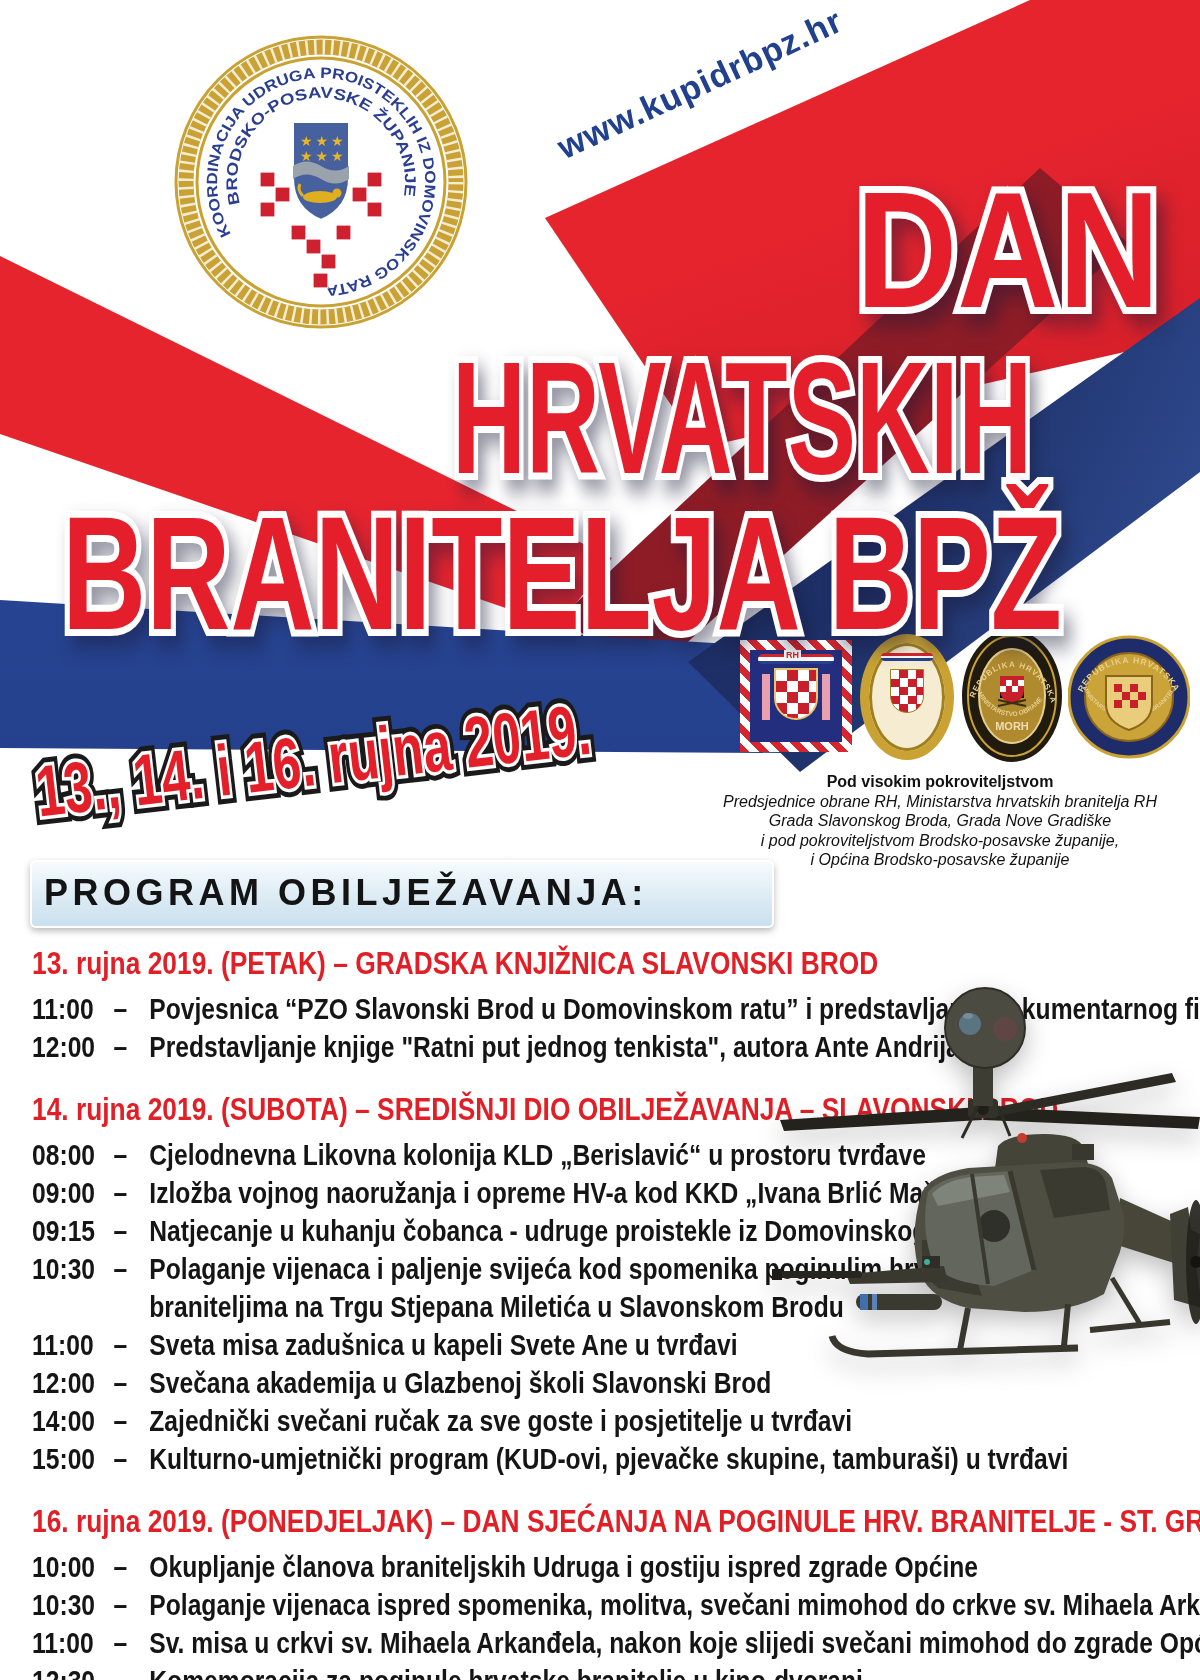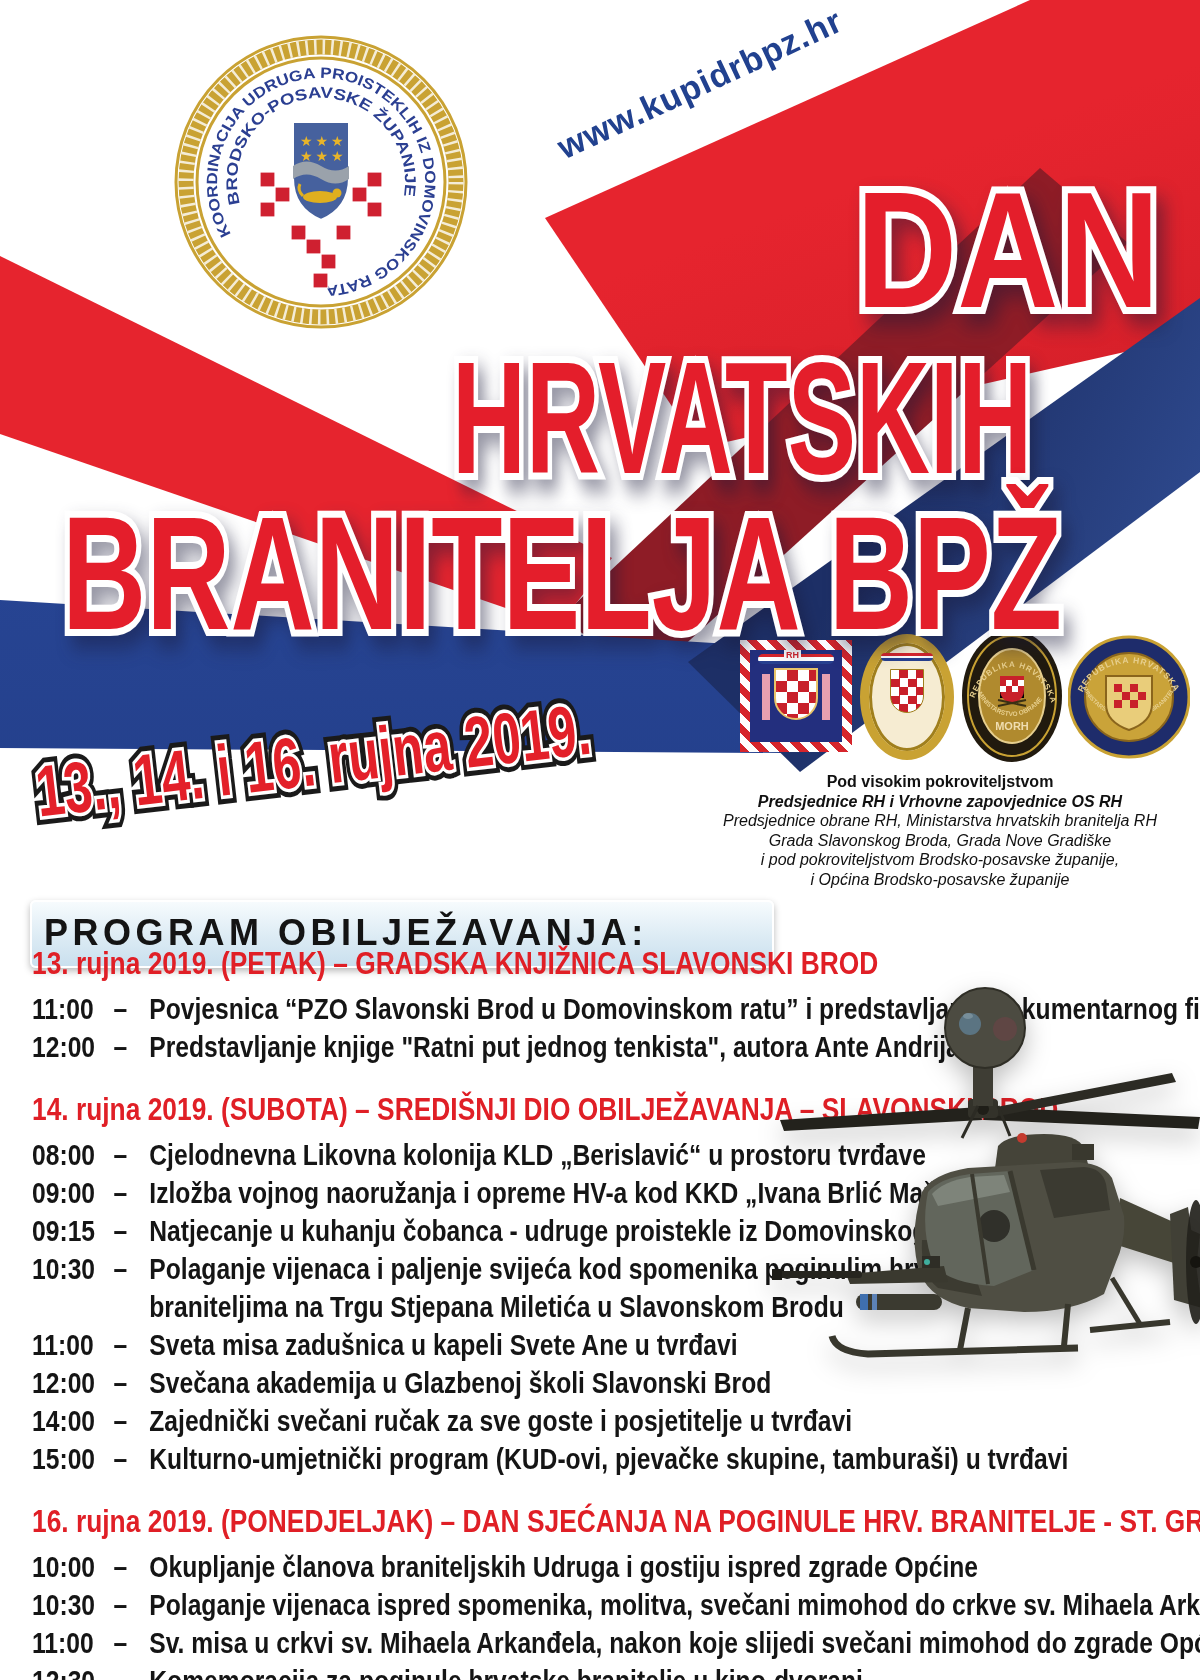--- a/index.html
+++ b/index.html
@@ -73,21 +73,21 @@
   .badge-round { left:330px; top:6px; width:122px; height:126px; }
 
   
   .patronage { position:absolute; left:700px; top:772px; width:480px; z-index:3;
     text-align:center; color:#111; font-size:16px; line-height:19.6px; }
   .pat-intro { font-weight:bold; }
   .pat-em { font-weight:bold; font-style:italic; }
   .pat-line { font-style:italic; font-weight:500; }
 
   
-  .prog-head-box { position:absolute; left:30px; top:900px; width:744px; height:68px; z-index:3;
+  .prog-head-box { position:absolute; left:30px; top:860px; width:744px; height:68px; z-index:3;
     background:linear-gradient(180deg,#f8fcfe 0%,#dcebf4 55%,#c8dfee 100%);
     border-radius:6px; box-shadow:0 3px 7px rgba(0,0,0,.28), inset 0 0 0 2px #ffffff; }
   .prog-head { font-size:36px; font-weight:bold; letter-spacing:4.5px; color:#141414;
     line-height:66px; padding-left:14px; white-space:nowrap; }
 
   
   .program { position:absolute; left:32px; top:946px; width:1400px; z-index:3; }
   .scaled { transform:scaleX(.85); transform-origin:0 0; white-space:nowrap; }
   .p-header { font-size:31px; font-weight:bold; color:#e01f26; line-height:36px; margin:26px 0 8px 0; }
   .p-section:first-child .p-header { margin-top:0; }
@@ -232,21 +232,20 @@
           <textPath href="#vBot" startOffset="2">MINISTARSTVO HRVATSKIH BRANITELJA</textPath>
         </text>
         <path d="M38 42 h46 v28 q0 18 -23 26 q-23 -8 -23 -26 Z" fill="#e9cd7a" stroke="#8a651c" stroke-width="2"></path>
         <path d="M46 50 h8 v8 h-8 Z M62 50 h8 v8 h-8 Z M54 58 h8 v8 h-8 Z M70 58 h8 v8 h-8 Z M46 66 h8 v8 h-8 Z M62 66 h8 v8 h-8 Z" fill="#c8202a"></path>
       </svg>
     </div>
   </div>
 
   <div class="patronage">
     <div class="pat-intro">Pod visokim pokroviteljstvom</div>
-    <div class="pat-em">Predsjednice RH i Vrhovne zapovjednice OS RH</div>
     <div class="pat-line">Predsjednice obrane RH, Ministarstva hrvatskih branitelja RH</div>
     <div class="pat-line">Grada Slavonskog Broda, Grada Nove Gradiške</div>
     <div class="pat-line">i pod pokroviteljstvom Brodsko-posavske županije,</div>
     <div class="pat-line">i Općina Brodsko-posavske županije</div>
   </div>
 
   <div class="prog-head-box">
     <div class="prog-head">PROGRAM OBILJEŽAVANJA:</div>
   </div>
 

